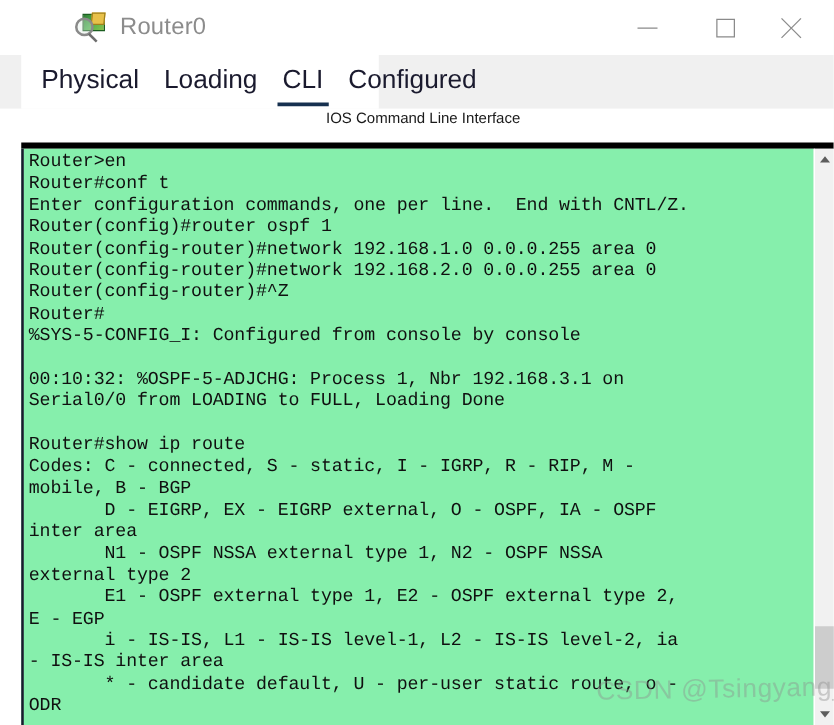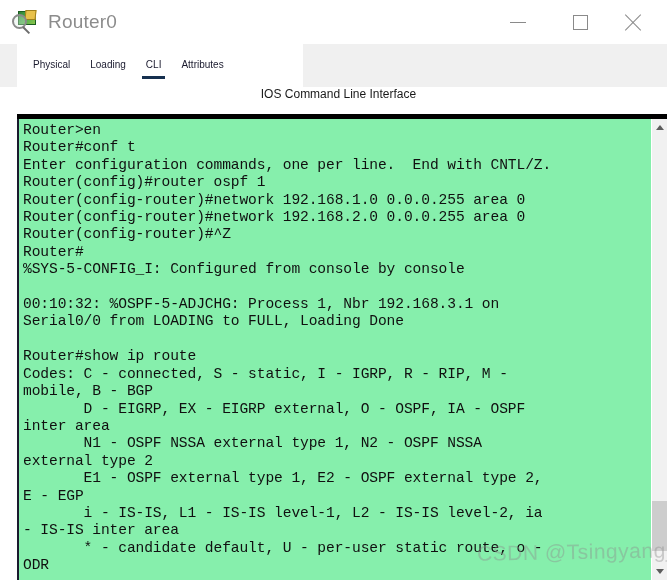--- a/index.html
+++ b/index.html
@@ -15,20 +15,21 @@
     position: relative;
   }
 
   
   .titlebar {
     height: 44px;
     background: #ffffff;
     display: flex;
     align-items: center;
     position: relative;
+    padding-left: 48px;
   }
   .app-icon {
     width: 26px;
     height: 26px;
     margin-left: 12px;
     position: relative;
     flex: 0 0 auto;
   }
   .app-icon .router-body {
     position: absolute;
@@ -142,21 +143,21 @@
     position: absolute;
     left: 17px;
     top: 0;
     width: 286px;
     height: 43px;
     background: #ffffff;
     display: flex;
     align-items: center;
   }
   .tab {
-    font-size: 10px;
+    font-size: 21px;
     color: #1a1a2e;
     padding: 0 0 3px 0;
     margin-left: 20px;
     position: relative;
     white-space: nowrap;
   }
   .tab:first-child { margin-left: 16px; }
   .tab.active::after {
     content: "";
     position: absolute;
@@ -286,21 +287,21 @@
       <span class="glyph-close"></span>
     </div>
   </div>
 </div>
 
 <div class="tabstrip-wrap">
   <div class="tabstrip">
     <div class="tab">Physical</div>
     <div class="tab">Loading</div>
     <div class="tab active">CLI</div>
-    <div class="tab">Attributes</div>
+    <div class="tab">Configured</div>
   </div>
 </div>
 
 <div class="panel-head">
   <div class="panel-head-label">IOS Command Line Interface</div>
 </div>
 
 <div class="terminal-wrap">
   <div class="terminal">
     <pre class="term-text">Router&gt;en

